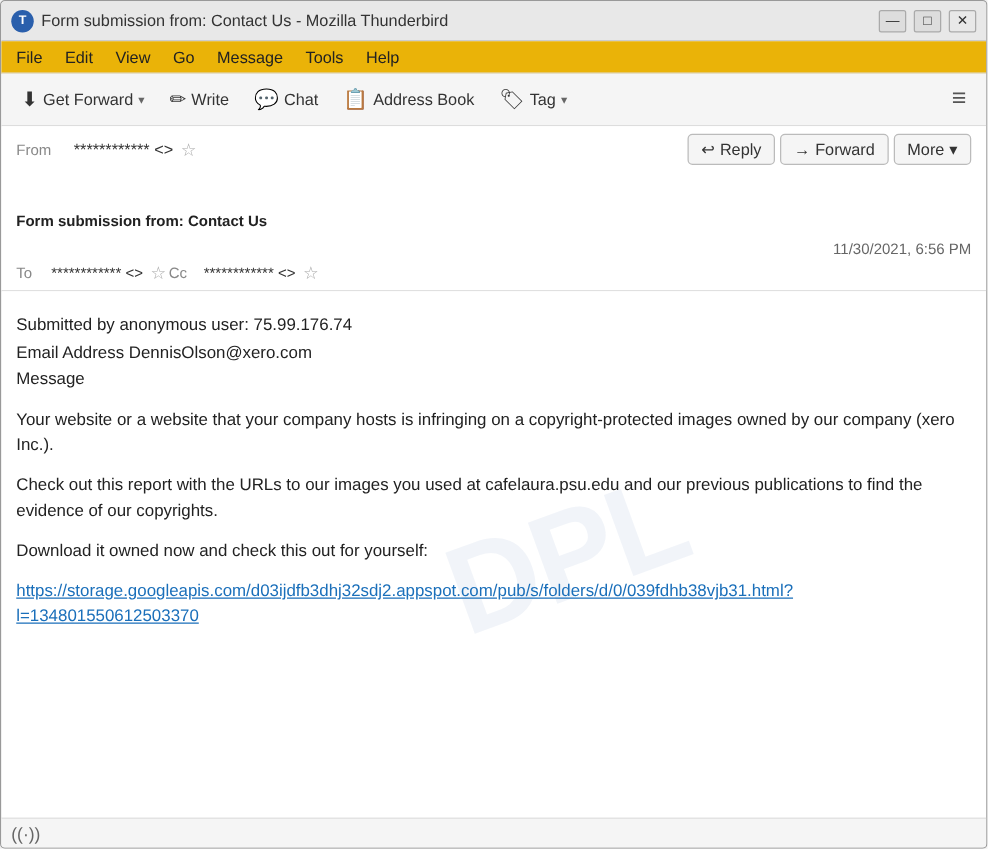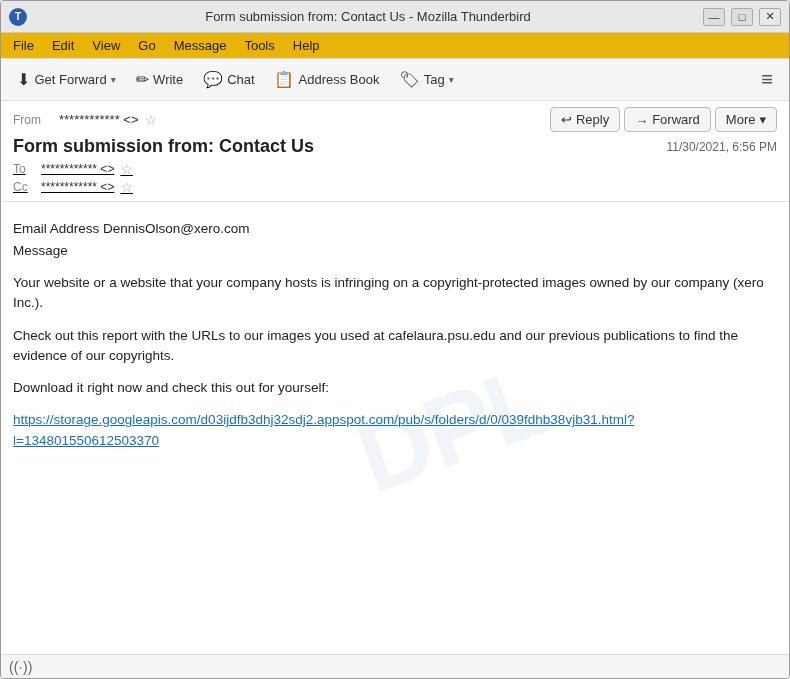--- a/index.html
+++ b/index.html
@@ -40,21 +40,20 @@
       margin-right: 6px;
       background: #2a5fac;
       border-radius: 50%;
       display: flex; align-items: center; justify-content: center;
     }
     .titlebar-icon span { color: white; font-size: 10px; font-weight: bold; }
     .titlebar-title {
       flex: 1;
       font-size: 13px;
       color: #333;
-      text-align: center;
     }
     .window-controls {
       display: flex;
       gap: 6px;
     }
     .win-btn {
       width: 22px;
       height: 18px;
       background: #ddd;
       border: 1px solid #aaa;
@@ -130,21 +129,21 @@
       background: #fff;
       border-bottom: 1px solid #e0e0e0;
       padding: 6px 12px;
       flex-shrink: 0;
     }
 
     .email-actions-bar {
       display: flex;
       align-items: center;
       justify-content: space-between;
-      margin-bottom: 4px;
+      margin-bottom: 16px;
     }
     .from-line {
       display: flex;
       align-items: center;
       gap: 6px;
       font-size: 13px;
       color: #555;
     }
     .from-label { color: #888; font-size: 12px; min-width: 40px; }
     .from-value { color: #333; font-size: 13px; }
@@ -169,34 +168,34 @@
     .action-btn-icon { font-size: 13px; }
 
     .subject-line {
       display: flex;
       align-items: center;
       justify-content: space-between;
       margin: 4px 0;
     }
     .subject-text {
       font-weight: bold;
-      font-size: 18px;
+      font-size: 12px;
       color: #222;
     }
     .date-text {
       font-size: 12px;
       color: #666;
+      margin-top: 44px;
     }
 
     .to-cc-area {
       display: flex;
-      flex-direction: column;
+      flex-direction: row;
       gap: 2px;
       margin-top: 2px;
-      text-decoration: underline;
     }
     .to-line, .cc-line {
       display: flex;
       align-items: center;
       gap: 6px;
       font-size: 12px;
     }
     .field-label {
       color: #888;
       min-width: 22px;
@@ -382,26 +381,27 @@
         <span class="field-value">************ &lt;&gt;</span>
         <span class="star-icon">☆</span>
       </div>
     </div>
   </div>
 
   <div class="email-body-wrapper">
     <div class="email-body">
       <div class="watermark">DPL</div>
       <div class="email-body-content">
+        <span class="line">Submitted by anonymous user: 75.99.176.74</span>
         <span class="line">Email Address DennisOlson@xero.com</span>
         <span class="line">Message</span>
         <p></p>
         <p>Your website or a website that your company hosts is infringing on a copyright-protected images owned by our company (xero Inc.).</p>
         <p>Check out this report with the URLs to our images you used at cafelaura.psu.edu and our previous publications to find the evidence of our copyrights.</p>
-        <p>Download it right now and check this out for yourself:</p>
+        <p>Download it owned now and check this out for yourself:</p>
         <p>
           <span class="link-text">https://storage.googleapis.com/d03ijdfb3dhj32sdj2.appspot.com/pub/s/folders/d/0/039fdhb38vjb31.html?l=134801550612503370</span>
         </p>
       </div>
     </div>
   </div>
 
   <div class="statusbar">
     <span class="status-icon">((·))</span>
     <span></span>

